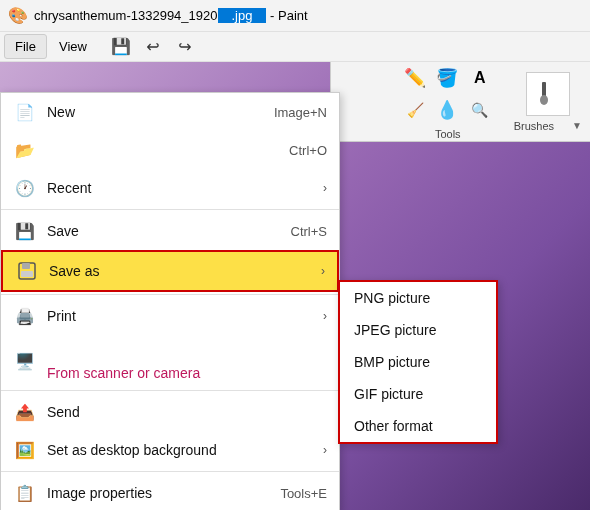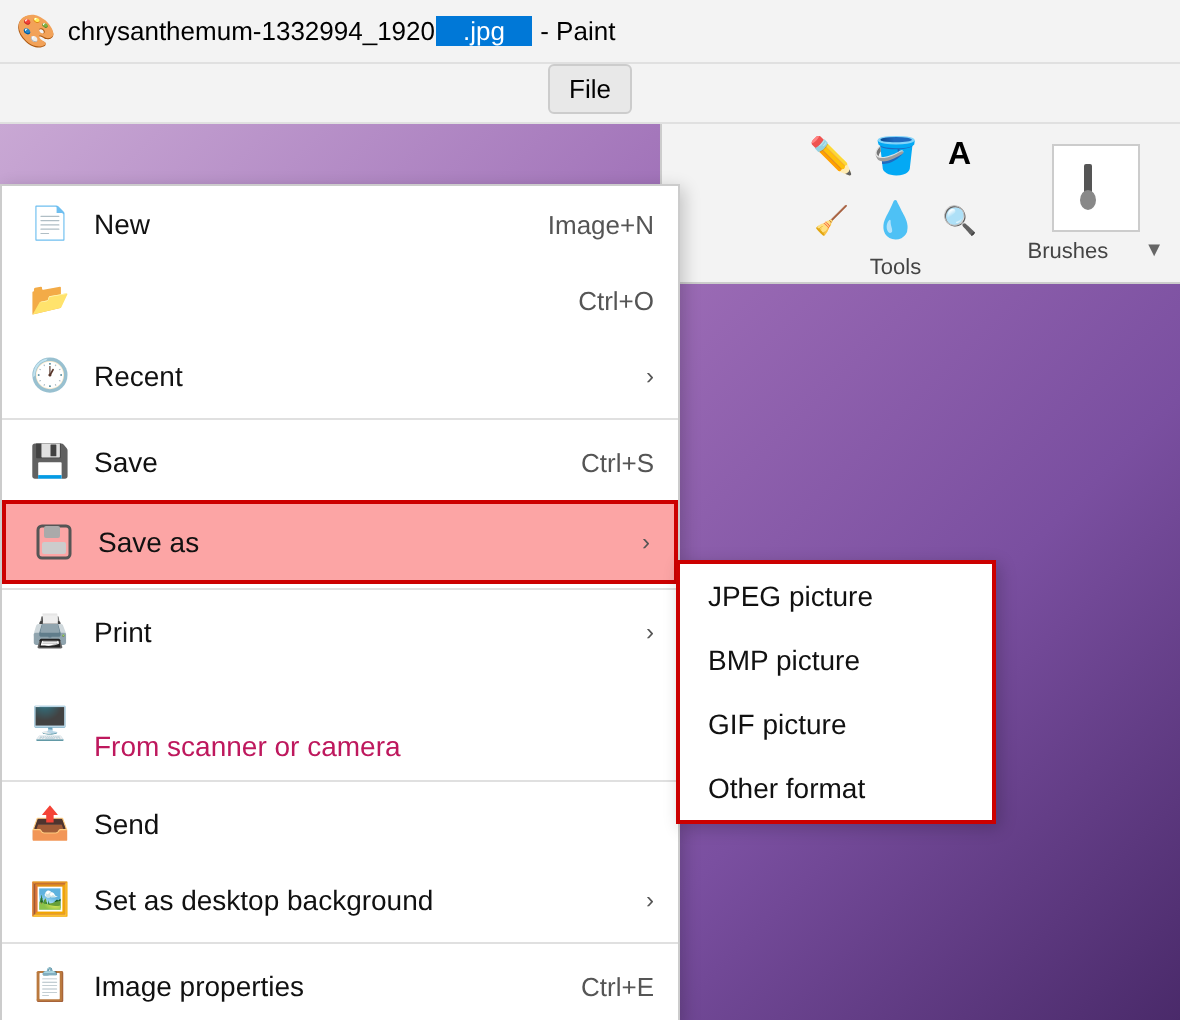--- a/index.html
+++ b/index.html
@@ -35,21 +35,20 @@
 
     
     .menu-bar {
       background: #f3f3f3;
       height: 30px;
       display: flex;
       align-items: center;
       padding: 0 4px;
       border-bottom: 1px solid #e0e0e0;
       gap: 2px;
-      flex-direction: column;
     }
     .menu-bar-item {
       padding: 4px 10px;
       cursor: pointer;
       border-radius: 3px;
       font-size: 13px;
     }
     .menu-bar-item.active {
       background: #e8e8e8;
       border: 1px solid #ccc;
@@ -148,21 +147,21 @@
     }
     .menu-item {
       display: flex;
       align-items: center;
       padding: 7px 12px;
       cursor: pointer;
       position: relative;
       min-height: 36px;
     }
     .menu-item.active {
-      background: #fca5a5;
+      background: #fde047;
       border: 2px solid #cc0000;
     }
     .menu-item-icon {
       width: 24px;
       height: 24px;
       display: flex;
       align-items: center;
       justify-content: center;
       font-size: 16px;
       margin-right: 10px;
@@ -323,24 +322,25 @@
     <div class="menu-item">
       <span class="menu-item-icon">🖼️</span>
       <span class="menu-item-label">Set as desktop background</span>
       <span class="menu-item-arrow">›</span>
     </div>
     <div class="menu-separator"></div>
 
     <div class="menu-item">
       <span class="menu-item-icon">📋</span>
       <span class="menu-item-label">Image properties</span>
-      <span class="menu-item-shortcut">Ctrl+E</span>
+      <span class="menu-item-shortcut">Tools+E</span>
     </div>
   </div>
 
   <div class="submenu">
+    <div class="submenu-item">PNG picture</div>
     <div class="submenu-item">JPEG picture</div>
     <div class="submenu-item">BMP picture</div>
     <div class="submenu-item">GIF picture</div>
     <div class="submenu-item">Other format</div>
   </div>
 
 </div>
 
 </body></html>

